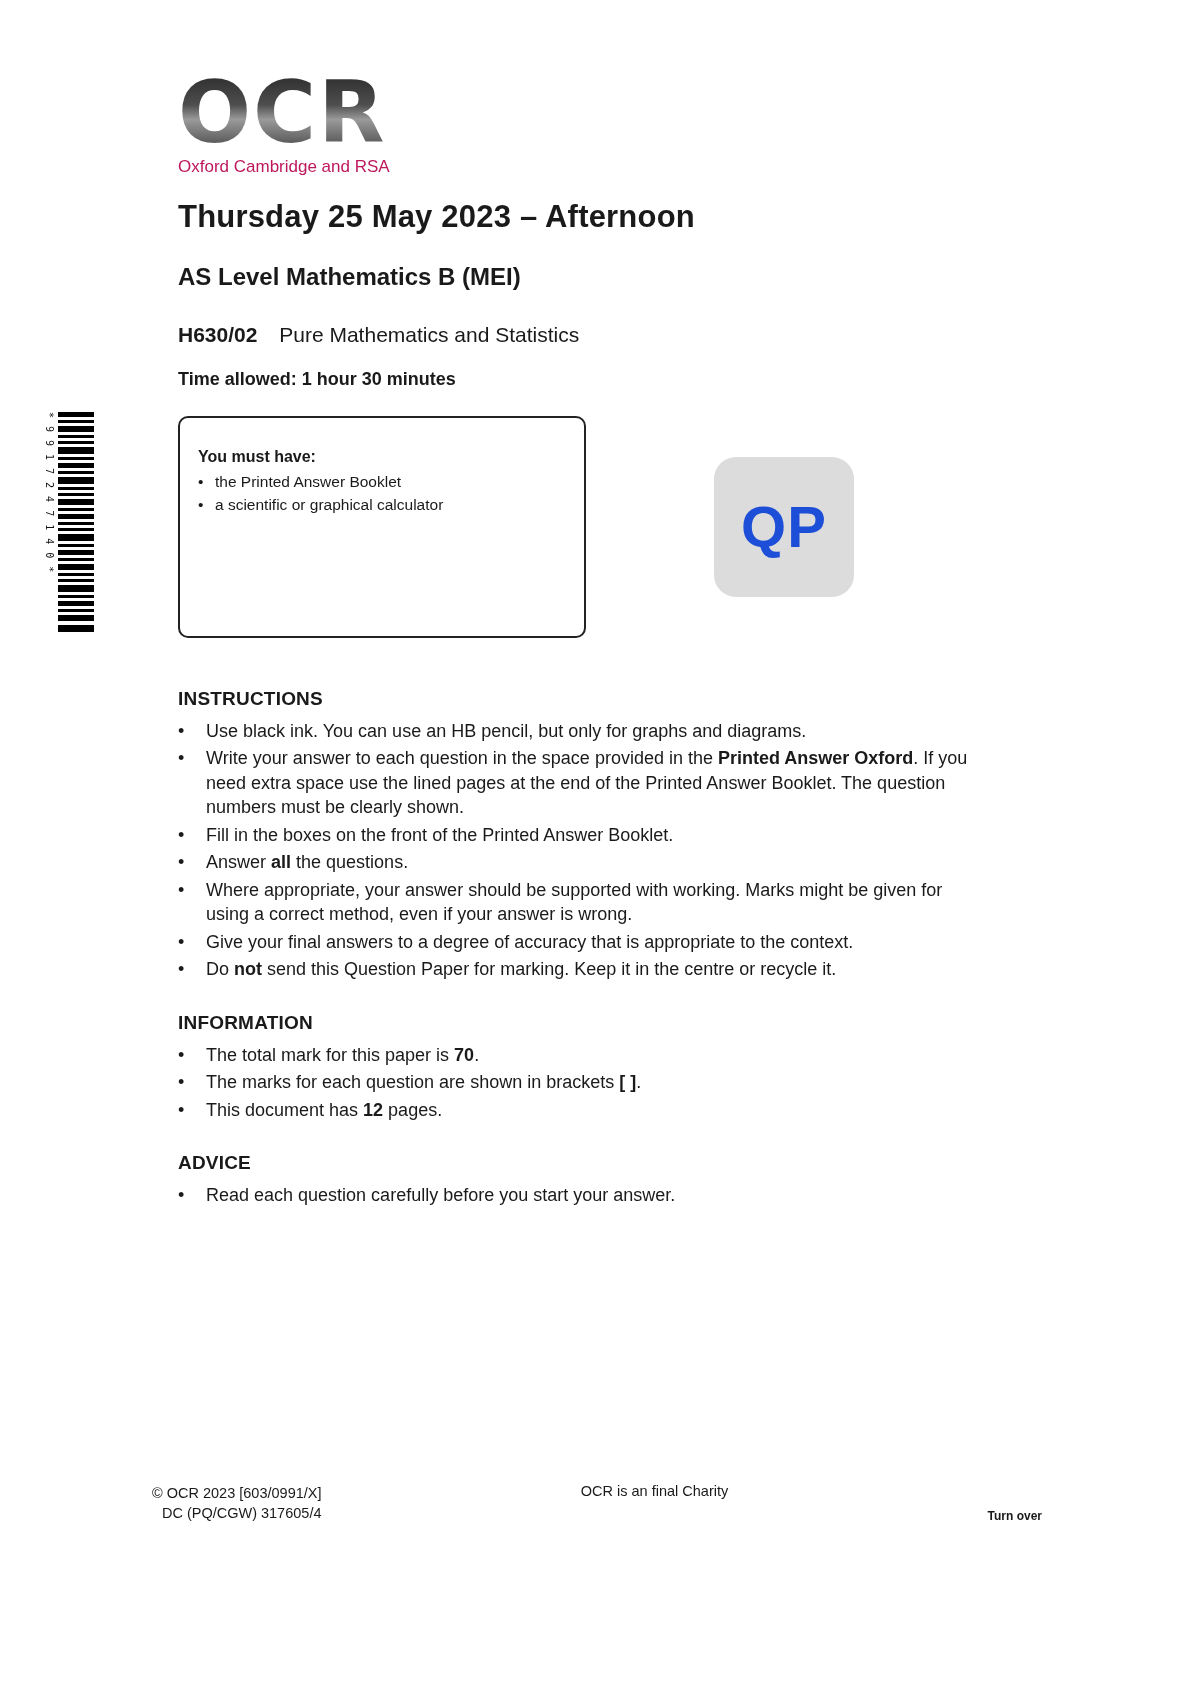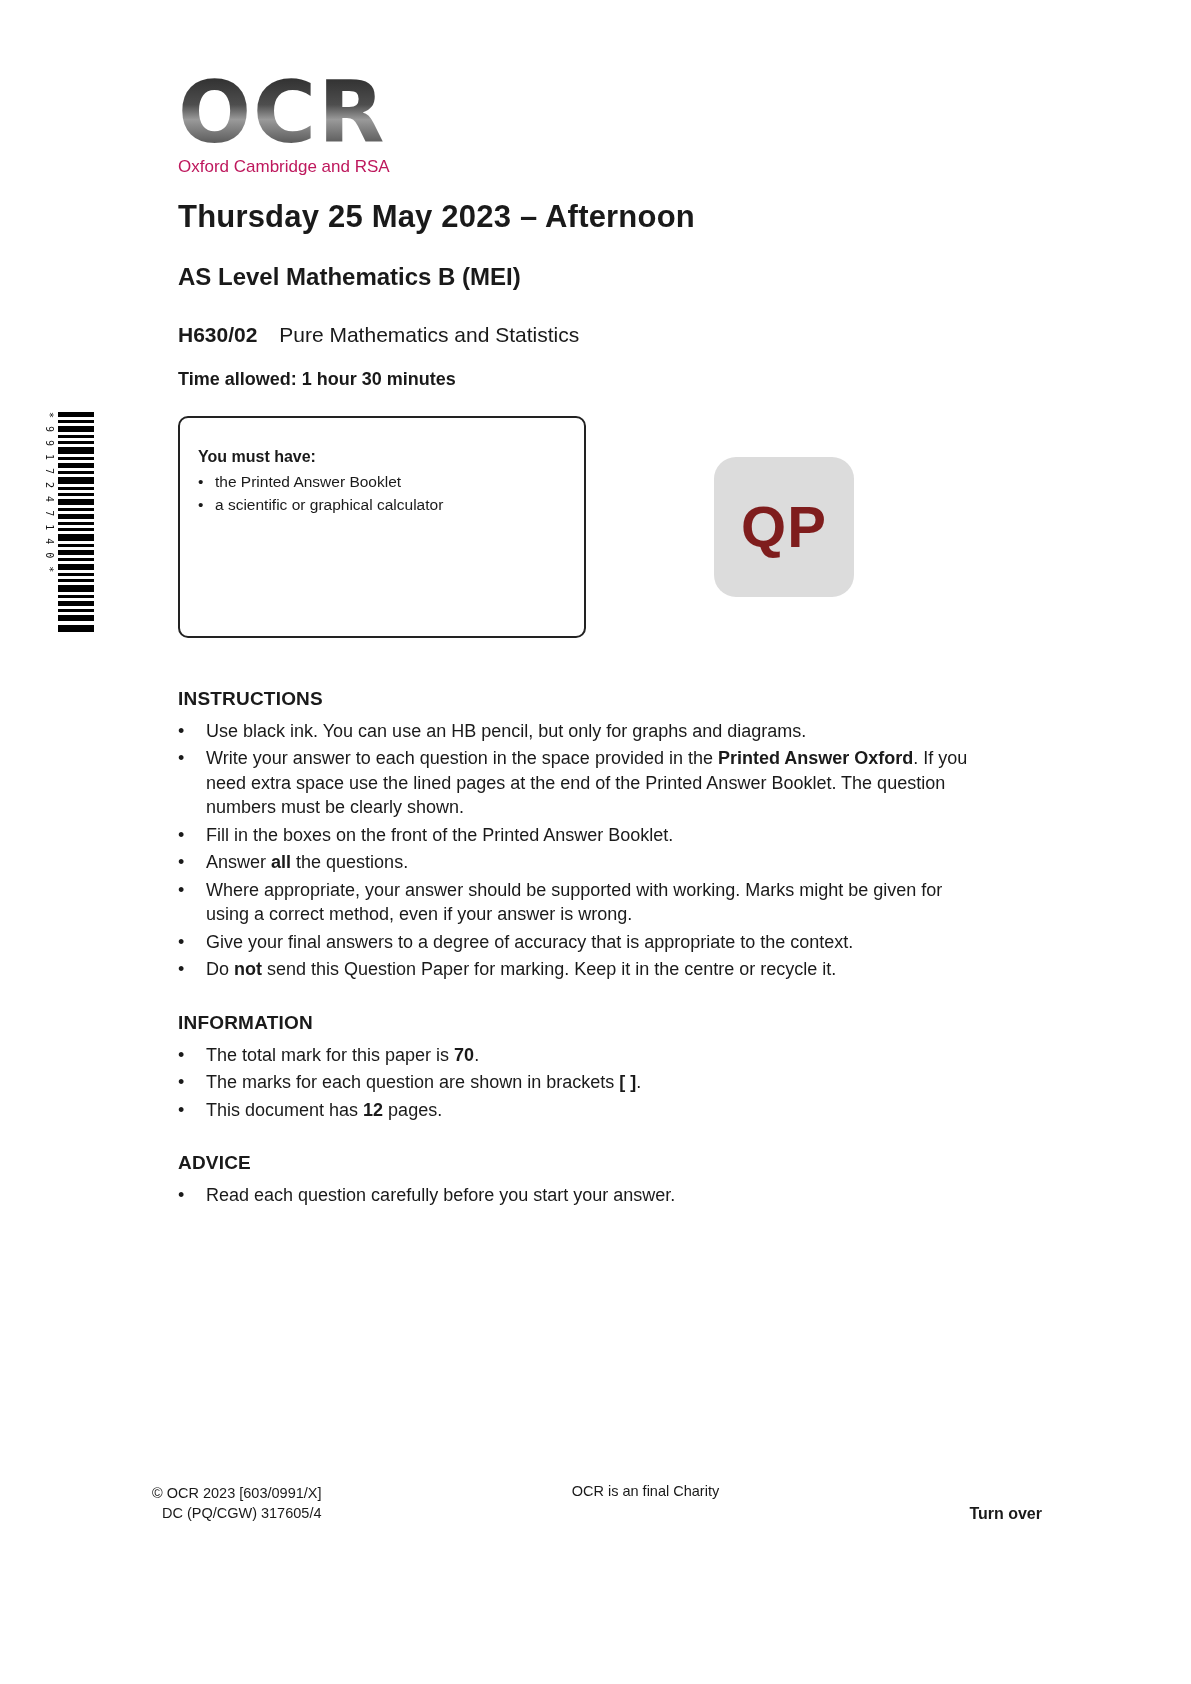--- a/index.html
+++ b/index.html
@@ -70,41 +70,41 @@
   .box-title { font-size:16px; margin-bottom:5px; }
   .must-box .bullet { display:flex; margin-bottom:2px; font-size:15.5px; line-height:21px; }
   .must-box .marker { width:17px; flex:none; }
 
   .qp-badge {
     width:140px; height:140px;
     margin-left:128px;
     background:#dcdcdc;
     border-radius:22px;
     display:flex; align-items:center; justify-content:center;
-    font-size:58px; font-weight:700; color:#7f1d1d;
+    font-size:58px; font-weight:700; color:#1d4ed8;
     letter-spacing:1px;
   }
 
   .sections { margin-top:50px; }
   section { margin-bottom:30px; }
   section h3 { font-size:19px; font-weight:700; margin-bottom:9px; letter-spacing:0.2px; }
   .bullets .bullet { display:flex; margin-bottom:3px; font-size:18px; line-height:24.5px; }
   .bullets .marker { width:28px; flex:none; }
   .bullet-text { flex:1; }
 
   .footer {
     position:absolute;
     left:152px; top:1483px; width:890px;
     display:flex; justify-content:space-between; align-items:flex-start;
     font-size:14.5px;
     text-align:right;
   }
   .f-left div { line-height:20px; }
   .f-center { padding-top:0px; }
-  .f-right { align-self:flex-end; font-weight:700; font-size:16px; }
+  .f-right { align-self:flex-end; font-weight:700; font-size:12px; }
 </style>
 </head>
 <body>
 
 <div class="page">
 
   <div class="barcode">
     <div class="barcode-digits">*9917247140*</div>
     <svg class="barcode-bars" width="36" height="220" viewBox="0 0 36 220" xmlns="http://www.w3.org/2000/svg">
       <rect x="0" y="0" width="36" height="5" fill="#000"></rect>

